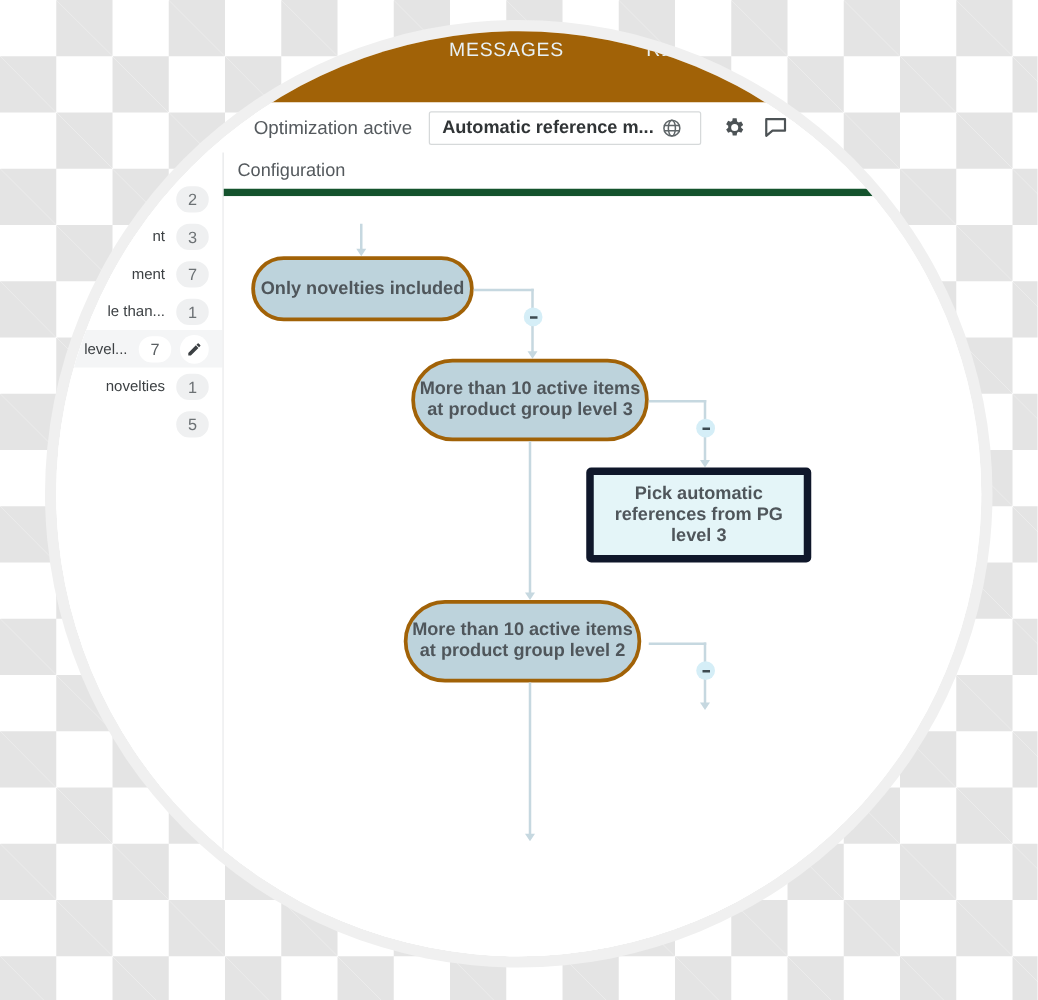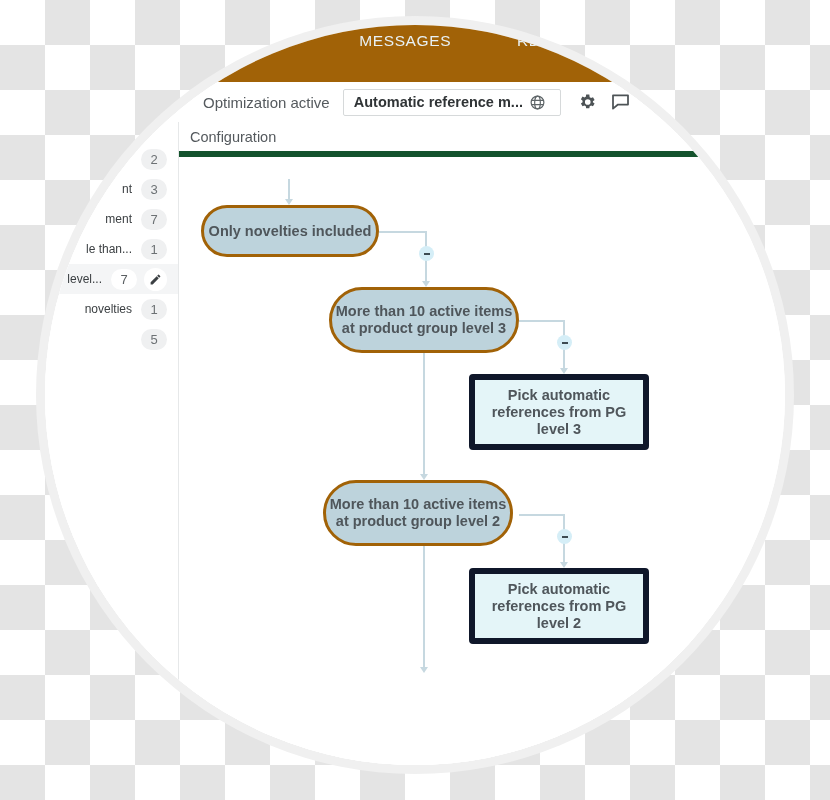--- a/index.html
+++ b/index.html
@@ -357,21 +357,20 @@
 
         <div class="node decision" style="left:144px; top:323px; width:190px; height:66px;">More than 10 active items at product group level 2</div>
 
         <div class="hline" style="left:340px; top:357px; width:46px;"></div>
         <div class="vline" style="left:384px; top:357px; height:52px;"></div>
         <div class="toggle" style="left:378px; top:372px;">
           <span class="dash"></span>
         </div>
         <div class="arrowhead" style="left:381px; top:405px;"></div>
 
-        <div class="node action" style="left:290px; top:411px; width:180px; height:76px;">Pick automatic references from PG level 2</div>
 
         <div class="vline" style="left:244px; top:389px; height:125px;"></div>
         <div class="arrowhead" style="left:241px; top:510px;"></div>
 
 
       </div>
     </div>
 
   </div>
 </div>

